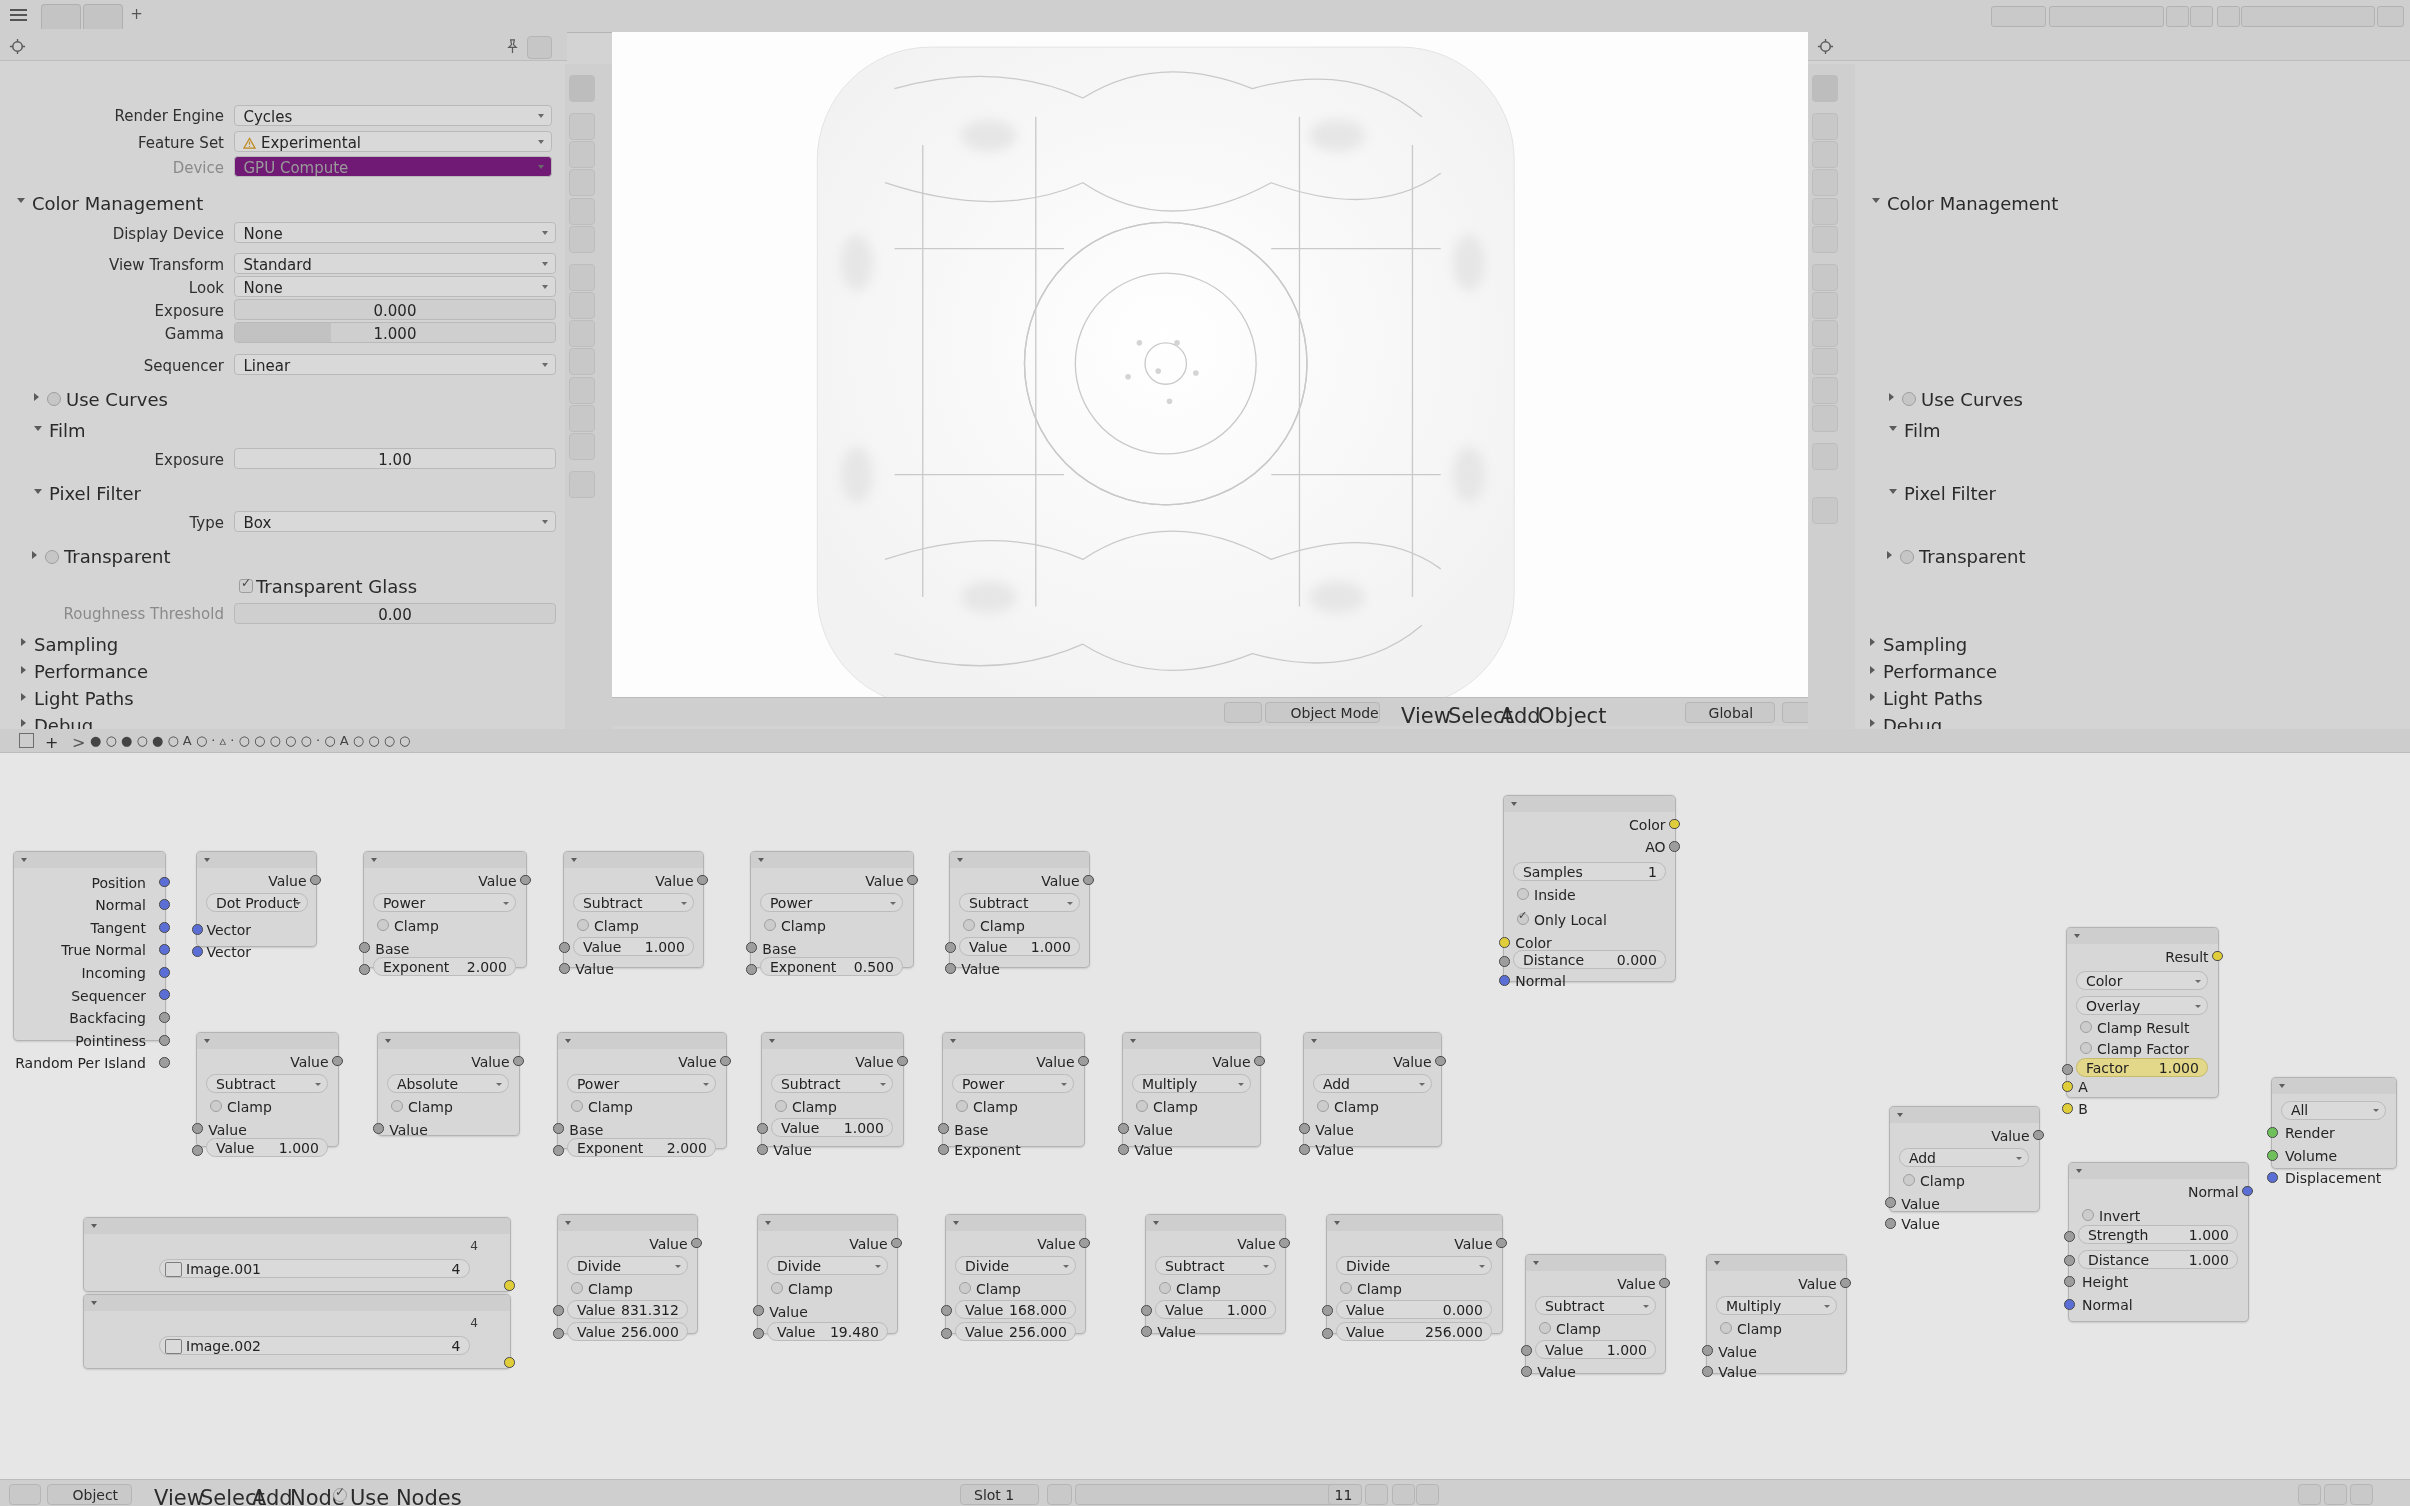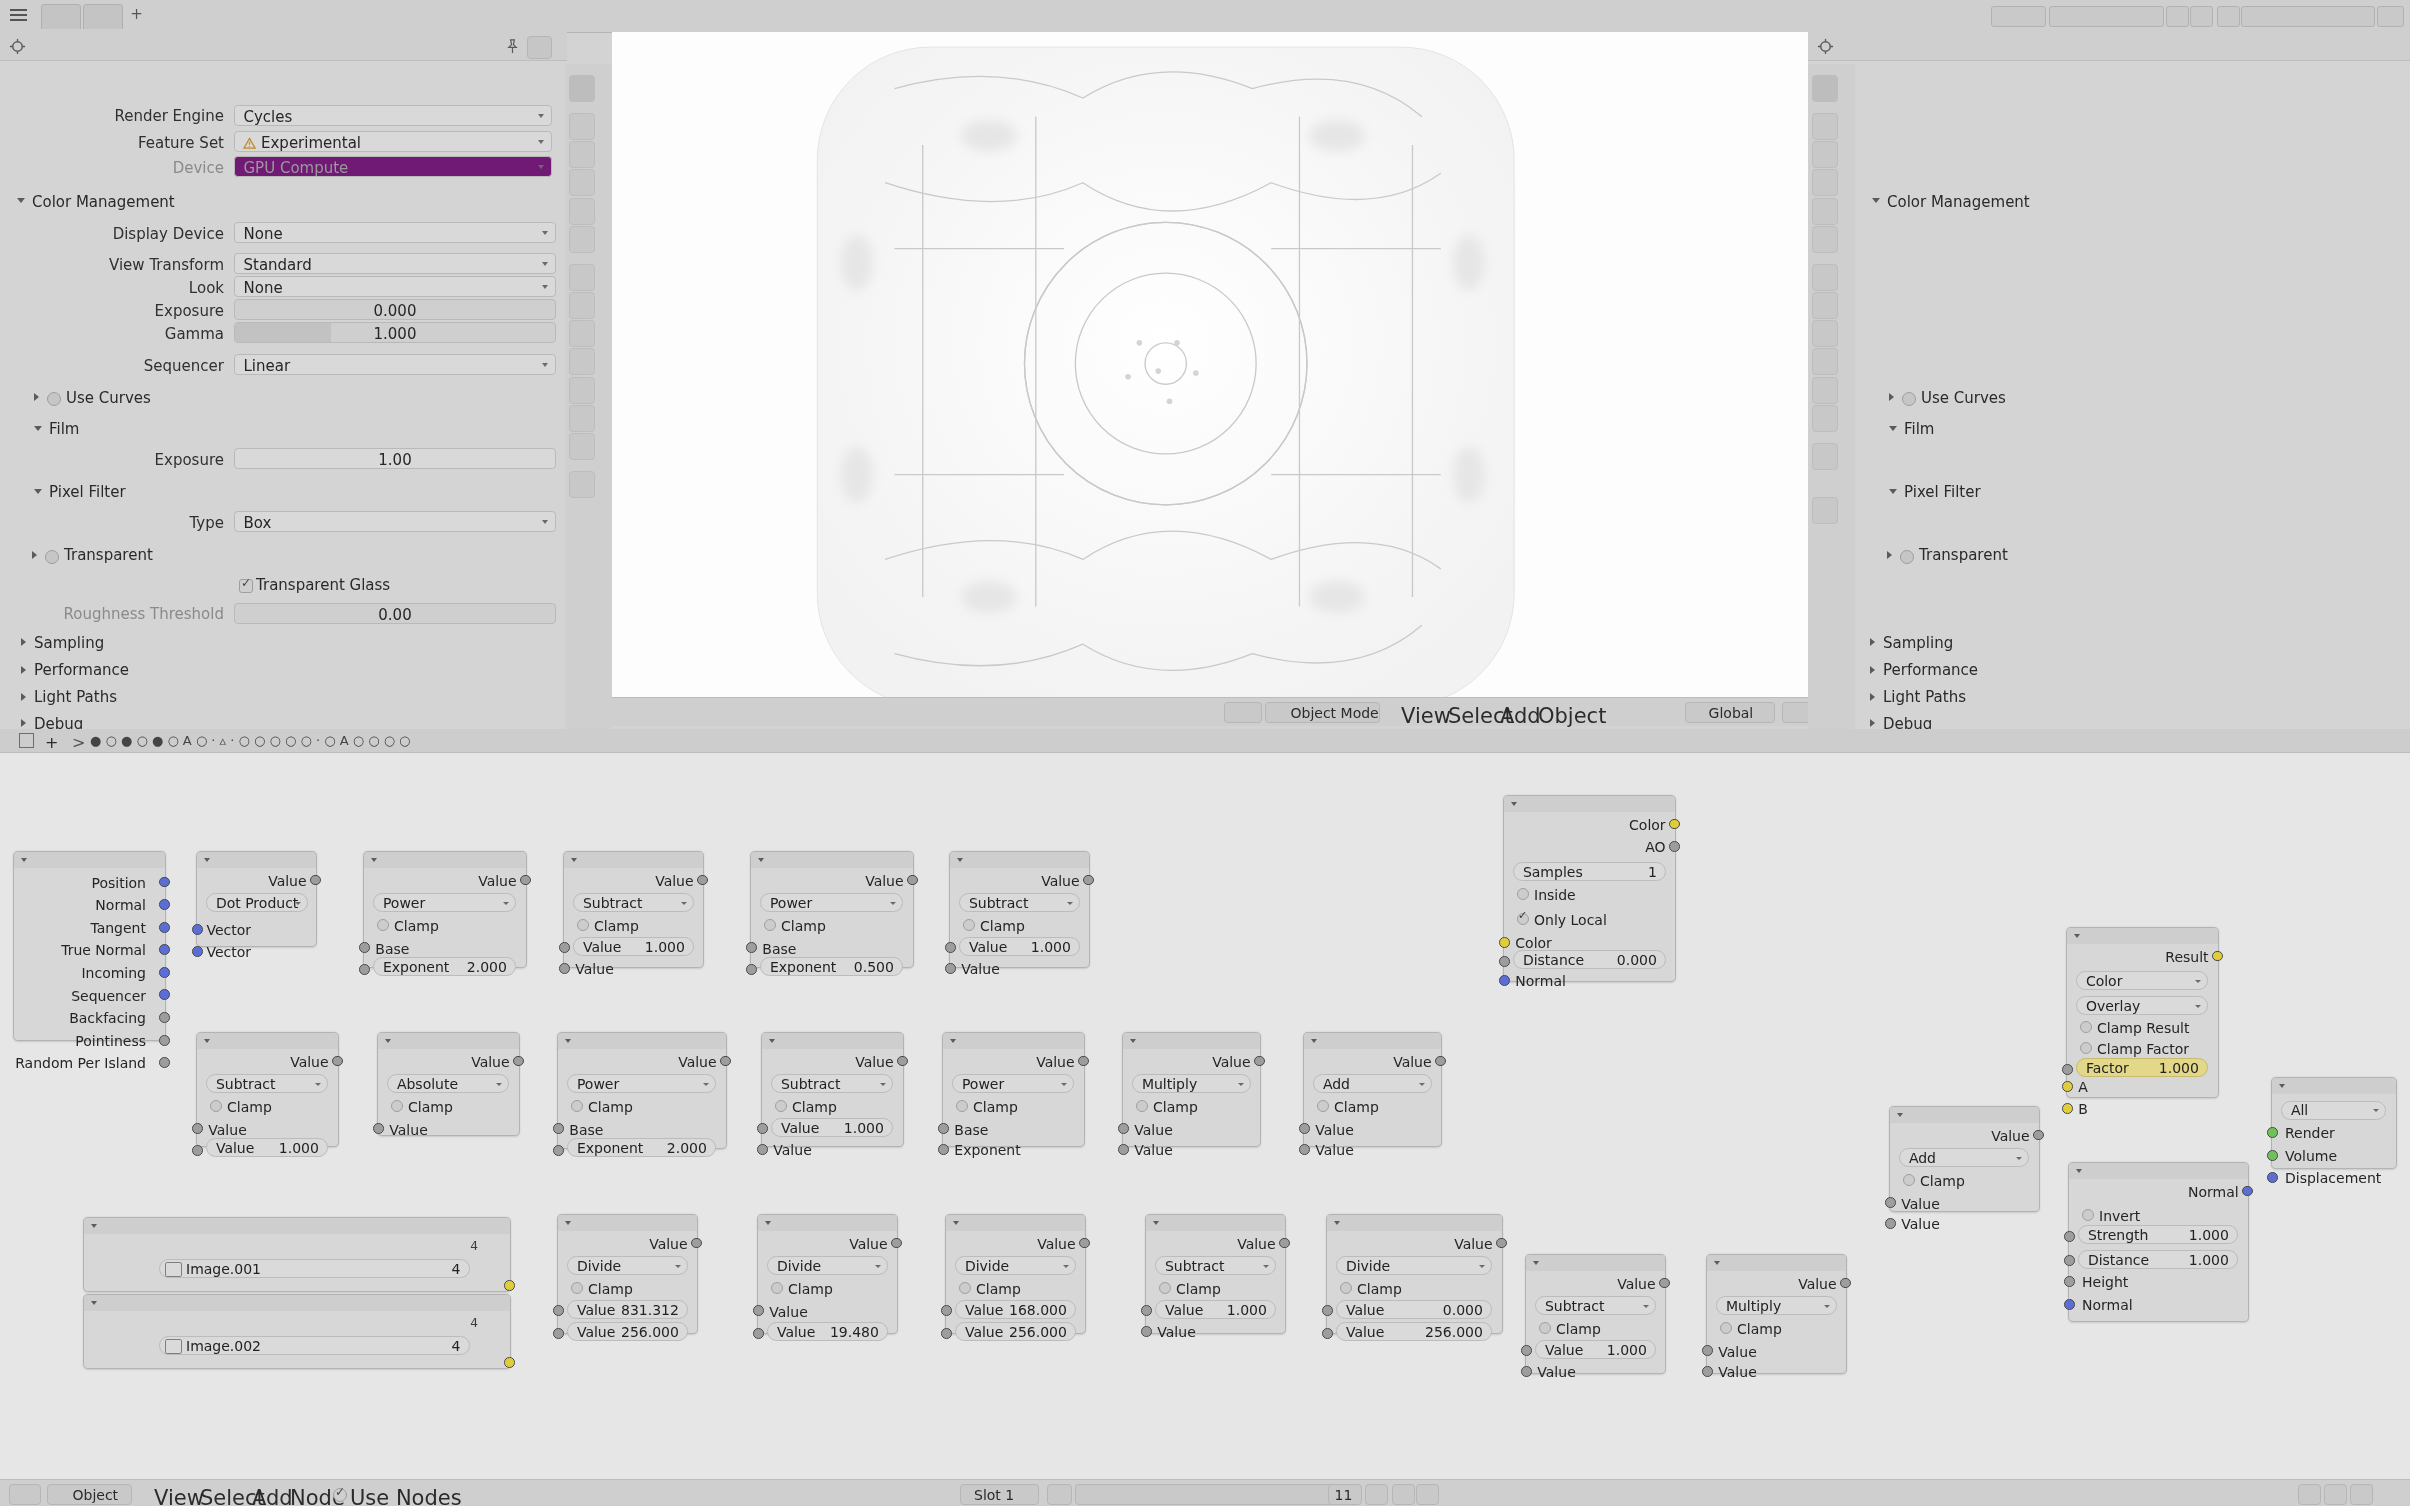--- a/index.html
+++ b/index.html
@@ -21,21 +21,21 @@
   .prop-header{position:absolute;height:28px;background:#cfcfcf;border-bottom:0.9px solid #bdbdbd;}
   .lbl{position:absolute;text-align:right;color:#303030;font-size:15px;}
   .field{position:absolute;height:21px;background:#d9d9d9;border:0.9px solid #b9b9b9;border-radius:3.8px;box-sizing:border-box;}
   .field.dd:after{content:'';position:absolute;right:6.6px;top:7.5px;border-left:3.8px solid transparent;border-right:3.8px solid transparent;border-top:4.7px solid #6a6a6a;}
   .field span.v{position:absolute;left:8.5px;top:1.9px;font-size:15px;color:#262626;}
   .field span.c{position:absolute;width:100%;text-align:center;top:1.9px;font-size:15px;color:#262626;}
   .field.dis{background:#701a75;color:#949494;}
   .field.dis span.v{color:#9a9a9a;}
   .field.slider{background:#cfcfcf;}
   .sfill{position:absolute;left:0;top:0;bottom:0;background:#c2c2c2;border-radius:2.8px 0 0 2.8px;}
-  .sect{position:absolute;font-size:15px;color:#2a2a2a;}
+  .sect{position:absolute;font-size:18px;color:#2a2a2a;}
   .tri{position:absolute;width:0;height:0;border-top:4.7px solid transparent;border-bottom:4.7px solid transparent;border-left:5.6px solid #5b5b5b;}
   .tri.open{border-left:4.7px solid transparent;border-right:4.7px solid transparent;border-top:5.6px solid #5b5b5b;border-bottom:none;}
   .cb{position:absolute;width:12.2px;height:12.2px;border:0.9px solid #9e9e9e;border-radius:2.8px;background:#c6c6c6;}
   .cb.on{background:#cfcfcf;}
   .cb.on:after{content:'✓';position:absolute;left:0.9px;top:-3.8px;font-size:12.2px;color:#444;}
 
   
   .iconcol{position:absolute;width:32px;background:#cfcfcf;}
   .ibtn{position:absolute;left:3.8px;width:24.5px;height:24.5px;border-radius:3.8px;background:#c8c8c8;border:0.9px solid #bdbdbd;}
   .ibtn.sel{background:#bdbdbd;}

